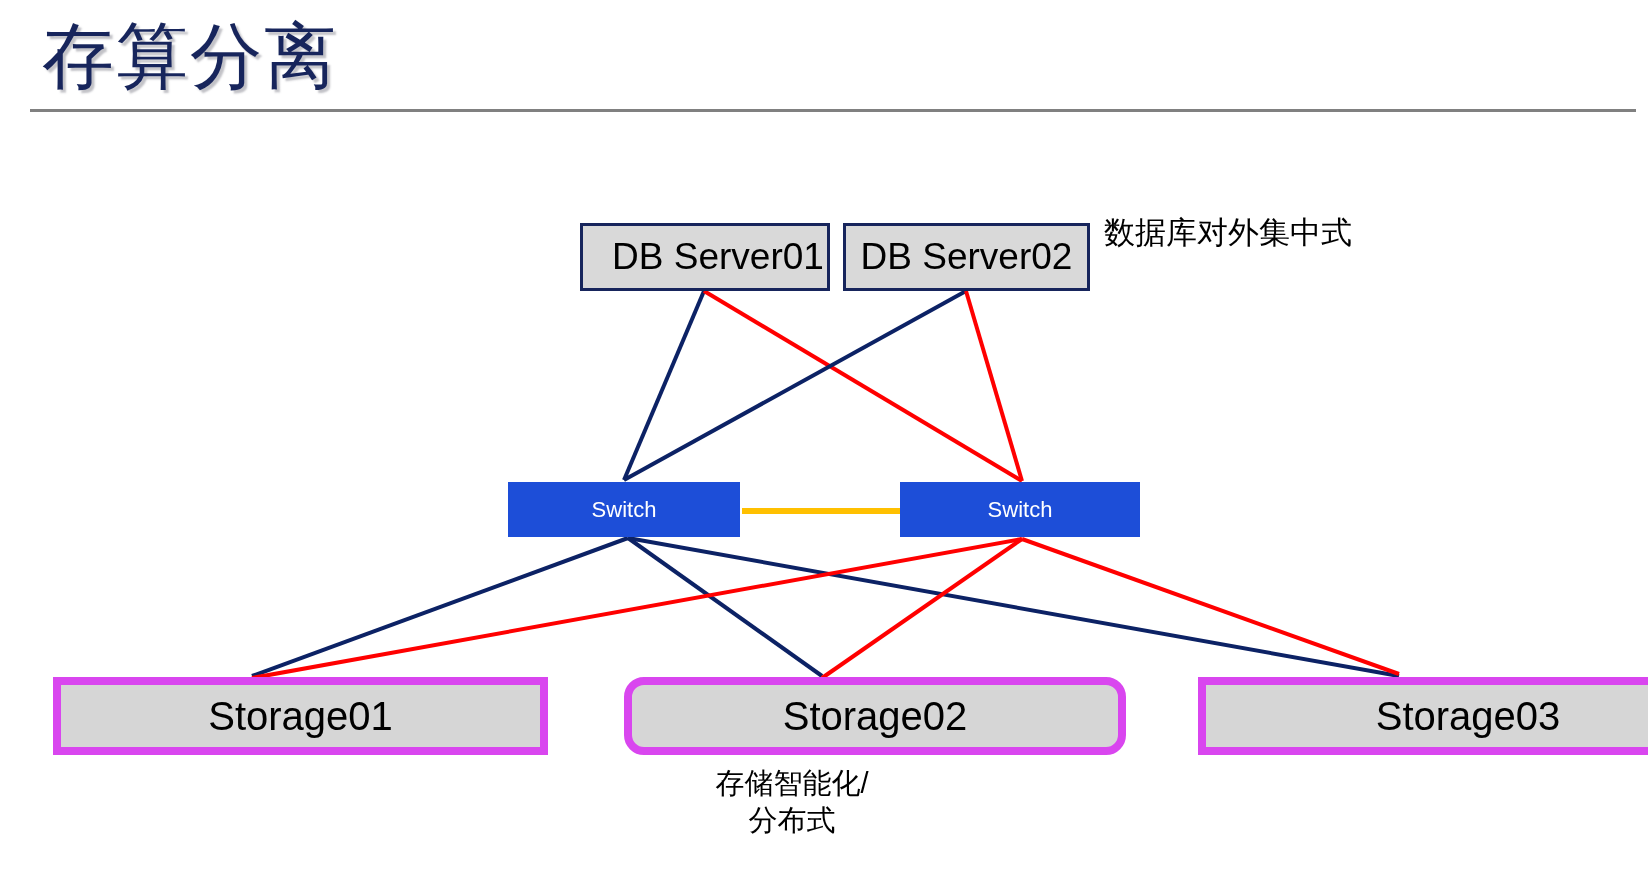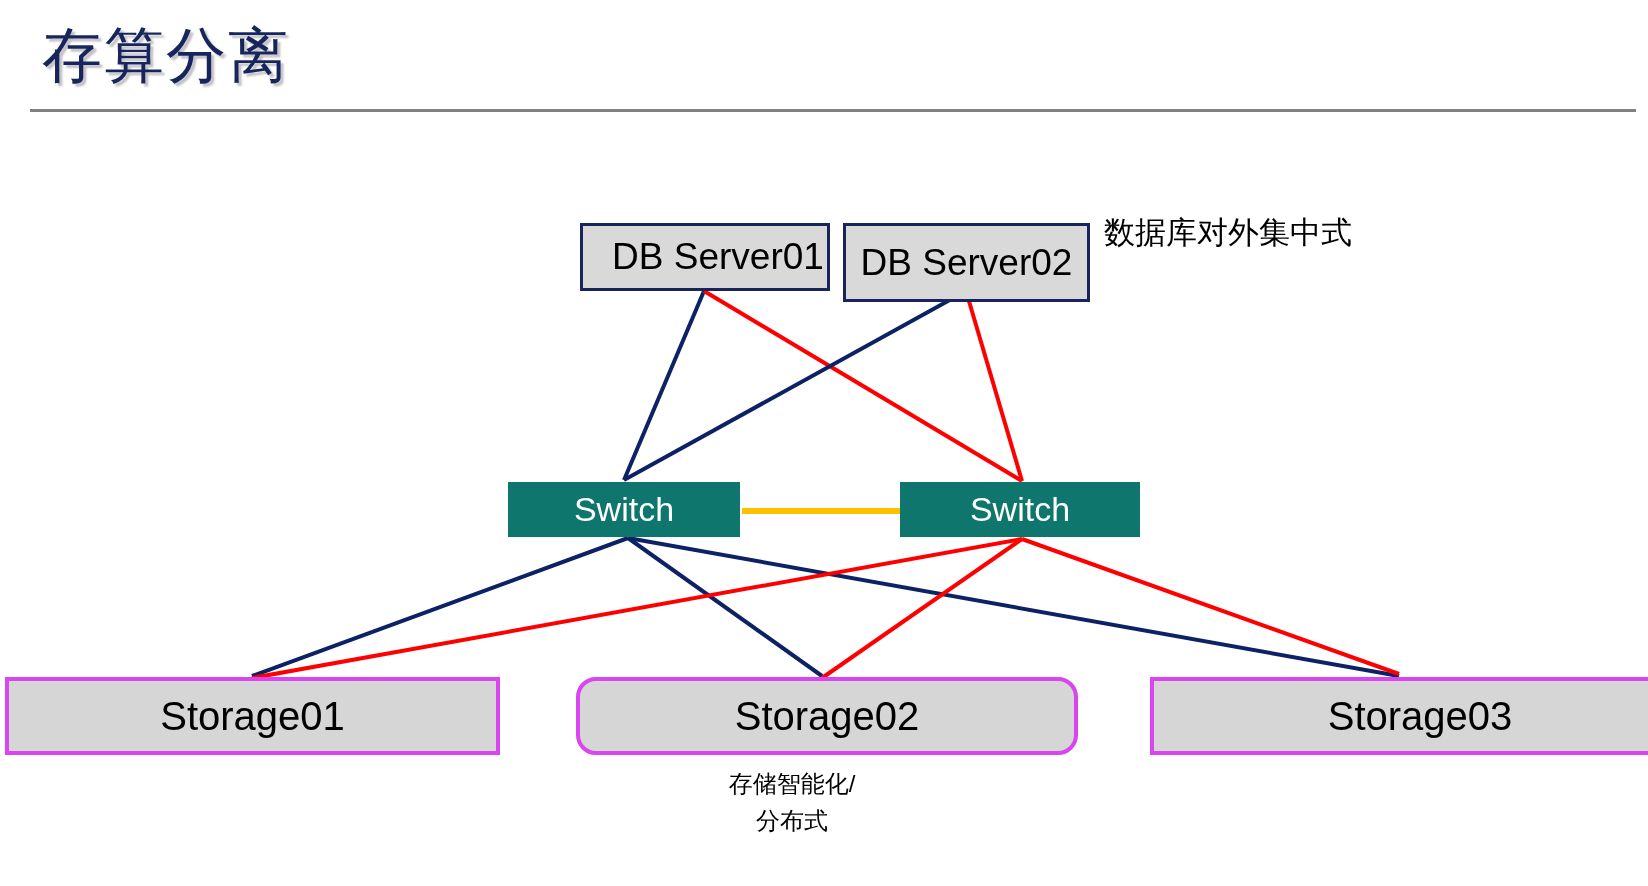--- a/index.html
+++ b/index.html
@@ -16,21 +16,21 @@
     height: 886px;
     background: #ffffff;
     overflow: hidden;
   }
 
   
   #slide-title {
     position: absolute;
     left: 42px;
     top: 8px;
-    font-size: 60px;
+    font-size: 72px;
     line-height: 96px;
     color: #17255C;
     font-weight: 400;
     letter-spacing: 2px;
     text-shadow: 3px 3px 2px rgba(120,120,130,0.45);
     white-space: nowrap;
   }
   #title-rule {
     position: absolute;
     left: 30px;
@@ -58,50 +58,51 @@
     justify-content: center;
     text-align: center;
   }
   .node-db {
     background: #D9D9D9;
     border: 3px solid #17255C;
     color: #000000;
     font-size: 37px;
   }
   .node-switch {
-    background: #0f766e;
+    background: #1d4ed8;
     border: none;
     color: #FFFFFF;
-    font-size: 34px;
+    font-size: 22px;
   }
   .node-storage {
     background: #D6D6D6;
-    border: 4px solid #d946ef;
+    border: 8px solid #d946ef;
     color: #000000;
     font-size: 40px;
+    margin-left: 48px;
   }
 
   
   .annotation {
     position: absolute;
     color: #000000;
     font-size: 31px;
     line-height: 40px;
     white-space: pre-line;
   }
   #annotation-db {
     left: 1104px;
     top: 213px;
   }
   #annotation-storage {
     left: 648px;
     top: 765px;
     width: 288px;
     text-align: center;
-    font-size: 24px;
+    font-size: 29px;
     line-height: 37px;
   }
 </style>
 </head>
 <body>
 
 <div id="slide">
 
   <div id="slide-title">存算分离</div>
   <div id="title-rule"></div>
@@ -118,21 +119,21 @@
         <line x1="1022" y1="539" x2="252" y2="678" stroke="#FF0000" stroke-width="4" stroke-linecap="butt"></line>
         <line x1="1022" y1="539" x2="822" y2="678" stroke="#FF0000" stroke-width="4" stroke-linecap="butt"></line>
         <line x1="1022" y1="539" x2="1399" y2="674" stroke="#FF0000" stroke-width="4" stroke-linecap="butt"></line>
         <line x1="742" y1="511" x2="900" y2="511" stroke="#FFC000" stroke-width="6" stroke-linecap="butt"></line>
       </g>
   </svg>
 
   <div class="node node-db" style="left: 580px; top: 223px; width: 250px; height: 68px; padding-left: 26px;">
     <span>DB Server01</span>
   </div>
-  <div class="node node-db" style="left: 843px; top: 223px; width: 247px; height: 79px;">
+  <div class="node node-db" style="left: 843px; top: 223px; width: 247px; height: 68px;">
     <span>DB Server02</span>
   </div>
 
   <div class="node node-switch" style="left: 508px; top: 482px; width: 232px; height: 55px;">
     <span>Switch</span>
   </div>
   <div class="node node-switch" style="left: 900px; top: 482px; width: 240px; height: 55px;">
     <span>Switch</span>
   </div>
 

